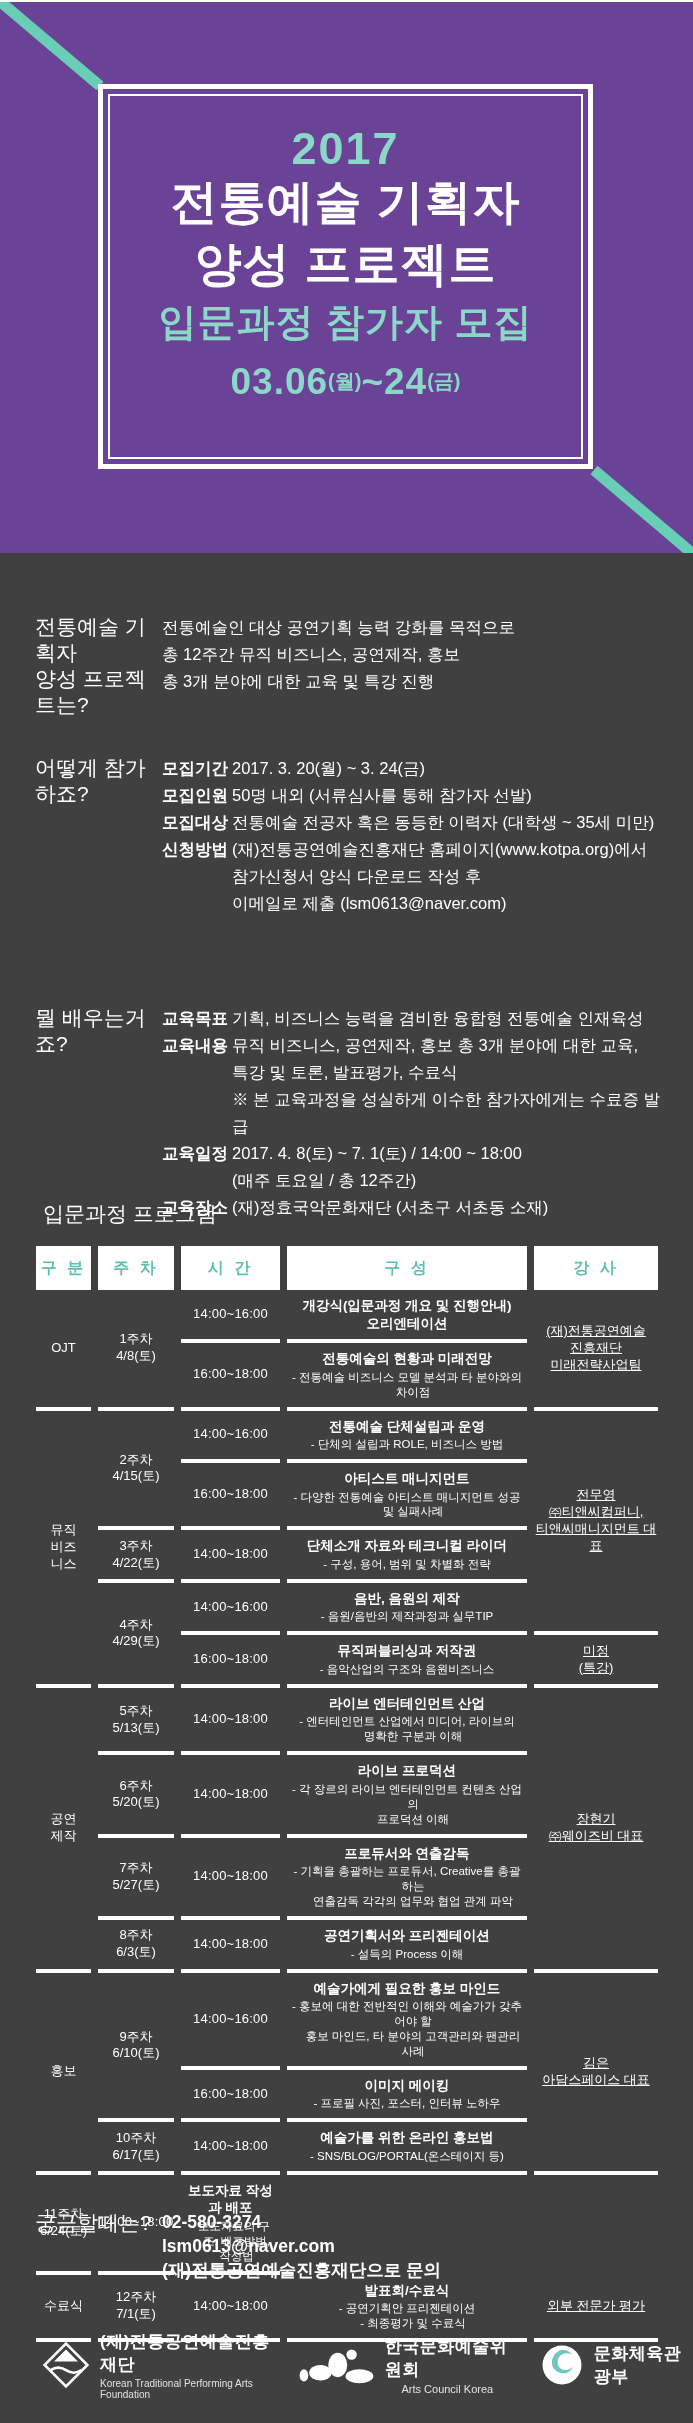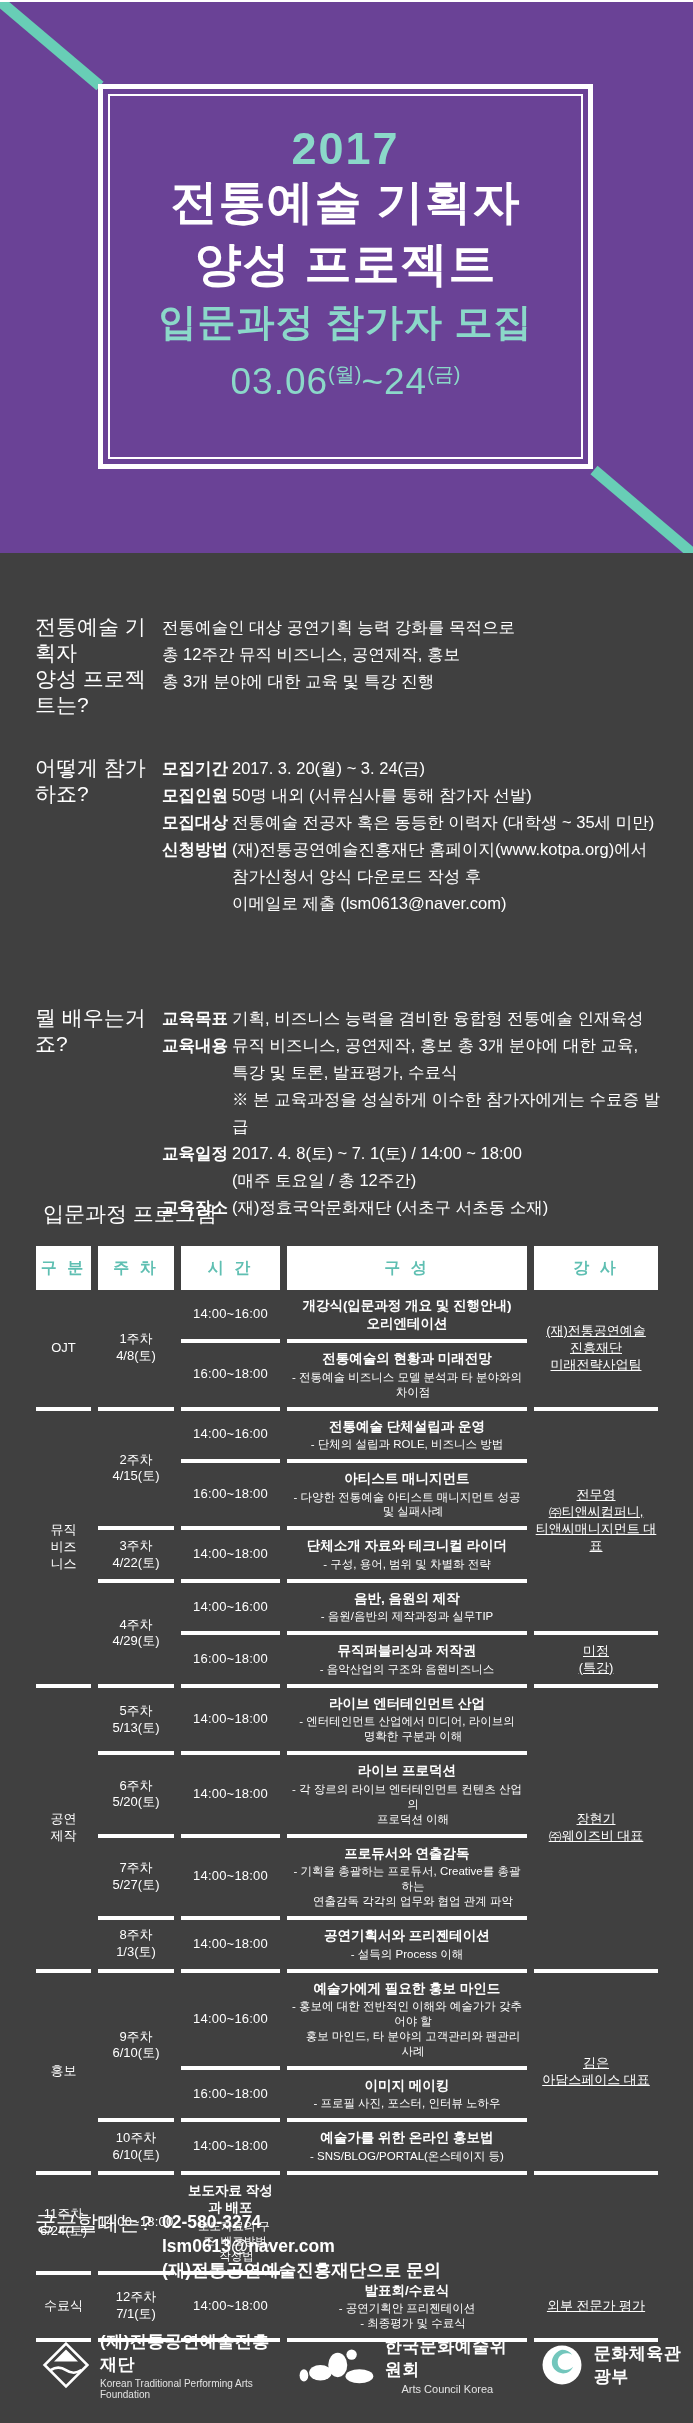--- a/index.html
+++ b/index.html
@@ -9,21 +9,21 @@
   
   .hero { position:absolute; top:0; left:0; width:693px; height:551px; background:#6A4296; }
   .hero svg.diag { position:absolute; top:0; left:0; }
   .hero-box { position:absolute; left:98px; top:82px; width:495px; height:385px; border:5px solid #fff; }
   .hero-box-inner { position:absolute; inset:5px; border:2px solid #fff; }
   .hero-content { position:absolute; left:98px; top:82px; width:495px; height:385px;
     display:flex; flex-direction:column; align-items:center; justify-content:flex-start; padding-top:42px; }
   .hero-year { color:#8BD8C9; font-size:45px; font-weight:800; letter-spacing:2px; line-height:1.0; }
   .hero-title { color:#ffffff; font-size:47px; font-weight:800; letter-spacing:1px; line-height:1.32; text-align:center; }
   .hero-sub { color:#8BD8C9; font-size:38px; font-weight:800; letter-spacing:1px; line-height:1.25; margin-top:4px; }
-  .hero-date { color:#8BD8C9; font-weight:400; margin-top:14px; display:flex; align-items:flex-start; }
+  .hero-date { color:#8BD8C9; font-weight:700; margin-top:14px; display:flex; align-items:center; }
   .hero-date .big { font-size:37px; letter-spacing:1px; }
   .hero-date .small { font-size:20px; }
 
   
   .qa { position:absolute; left:0; width:693px; display:flex; }
   .qa-label { width:162px; padding-left:35px; color:#fff; font-size:21px; line-height:26px;
     white-space:pre-line; font-weight:400; flex:none; }
   .qa-body { flex:1; color:#fff; font-size:16.5px; line-height:27px; padding-right:20px; }
   .qa-line { white-space:pre-line; }
   .kv { display:flex; }
@@ -269,21 +269,21 @@
 5/27(토)</td>
         <td class="time">14:00~18:00</td>
         <td class="comp">
               <div class="ct">프로듀서와 연출감독</div>
               <div class="cd">- 기획을 총괄하는 프로듀서, Creative를 총괄하는
 연출감독 각각의 업무와 협업 관계 파악</div>
             </td>
       </tr>
       <tr class="h2">
         <td class="week">8주차
-1/3(토)</td>
+6/3(토)</td>
         <td class="time">14:00~18:00</td>
         <td class="comp">
               <div class="ct">공연기획서와 프리젠테이션</div>
               <div class="cd">- 설득의 Process 이해</div>
             </td>
       </tr>
       <tr class="h3">
         <td class="gubun" rowspan="3">홍보</td>
         <td class="week" rowspan="2">9주차
 6/10(토)</td>
@@ -298,21 +298,21 @@
       </tr>
       <tr class="h2">
         <td class="time">16:00~18:00</td>
         <td class="comp">
               <div class="ct">이미지 메이킹</div>
               <div class="cd">- 프로필 사진, 포스터, 인터뷰 노하우</div>
             </td>
       </tr>
       <tr class="h2">
         <td class="week">10주차
-6/10(토)</td>
+6/17(토)</td>
         <td class="time">14:00~18:00</td>
         <td class="comp">
               <div class="ct">예술가를 위한 온라인 홍보법</div>
               <div class="cd">- SNS/BLOG/PORTAL(온스테이지 등)</div>
             </td>
       </tr>
       <tr class="h2">
         <td class="week">11주차
 6/24(토)</td>
         <td class="time">14:00~18:00</td>

